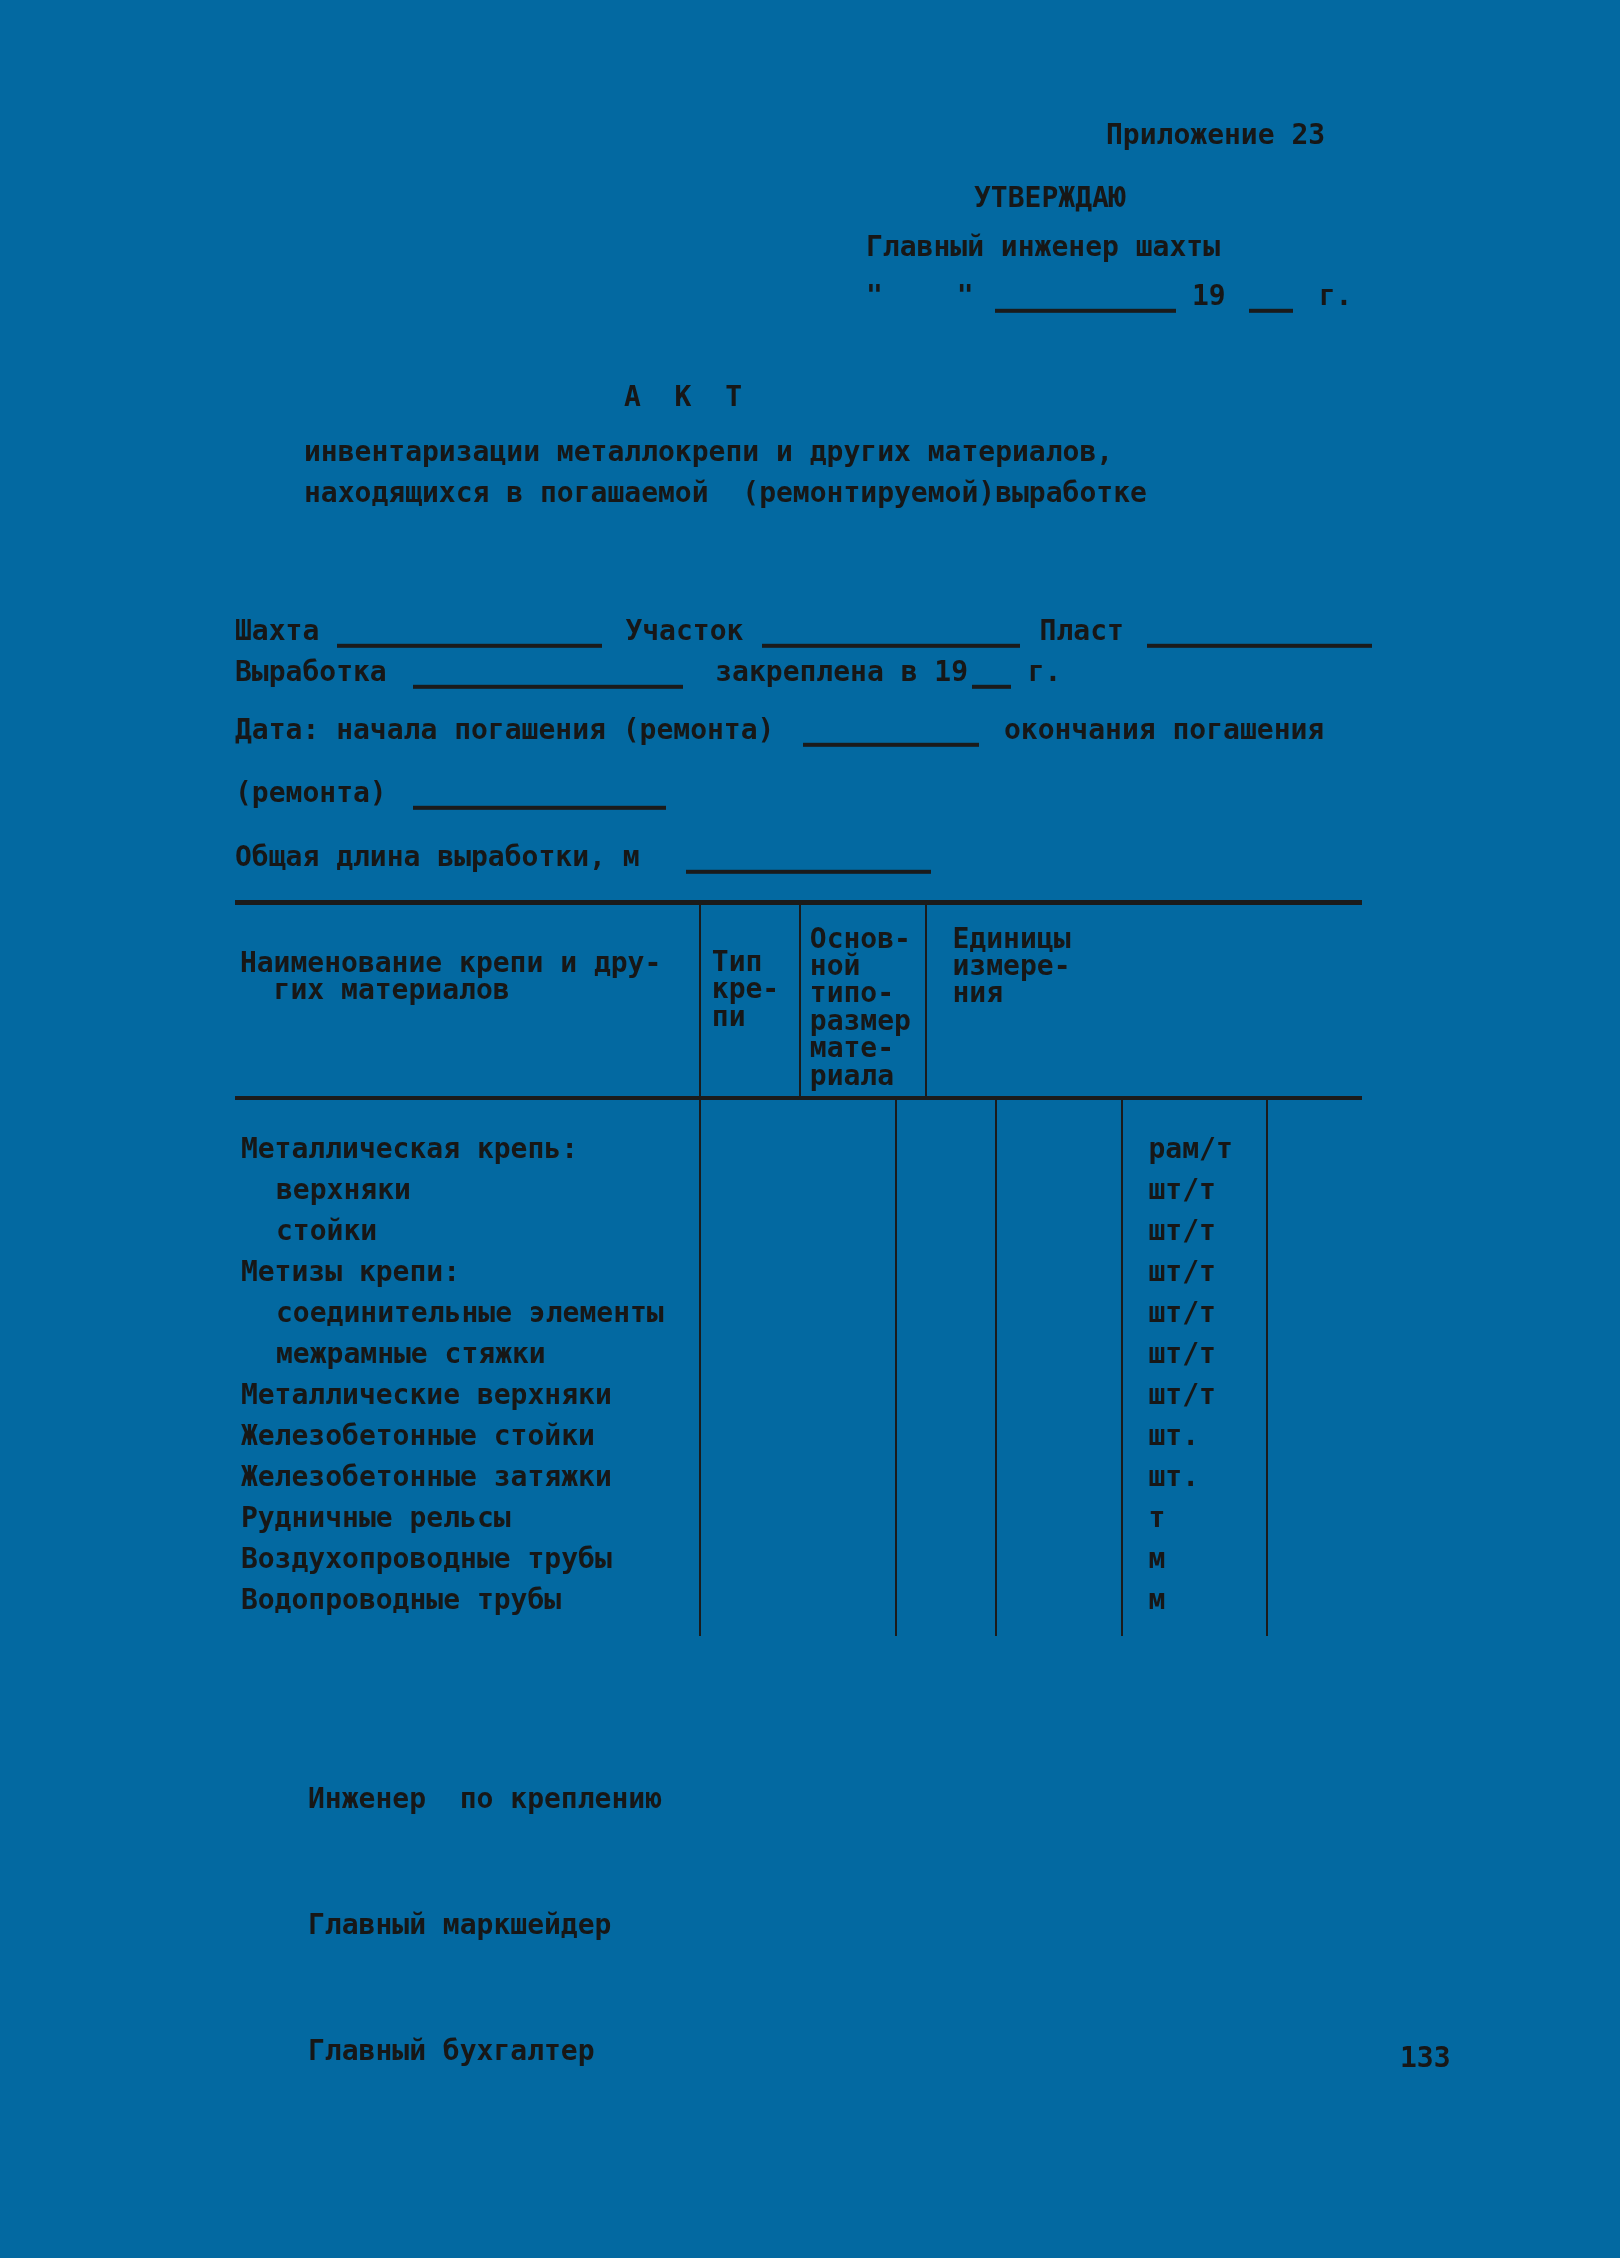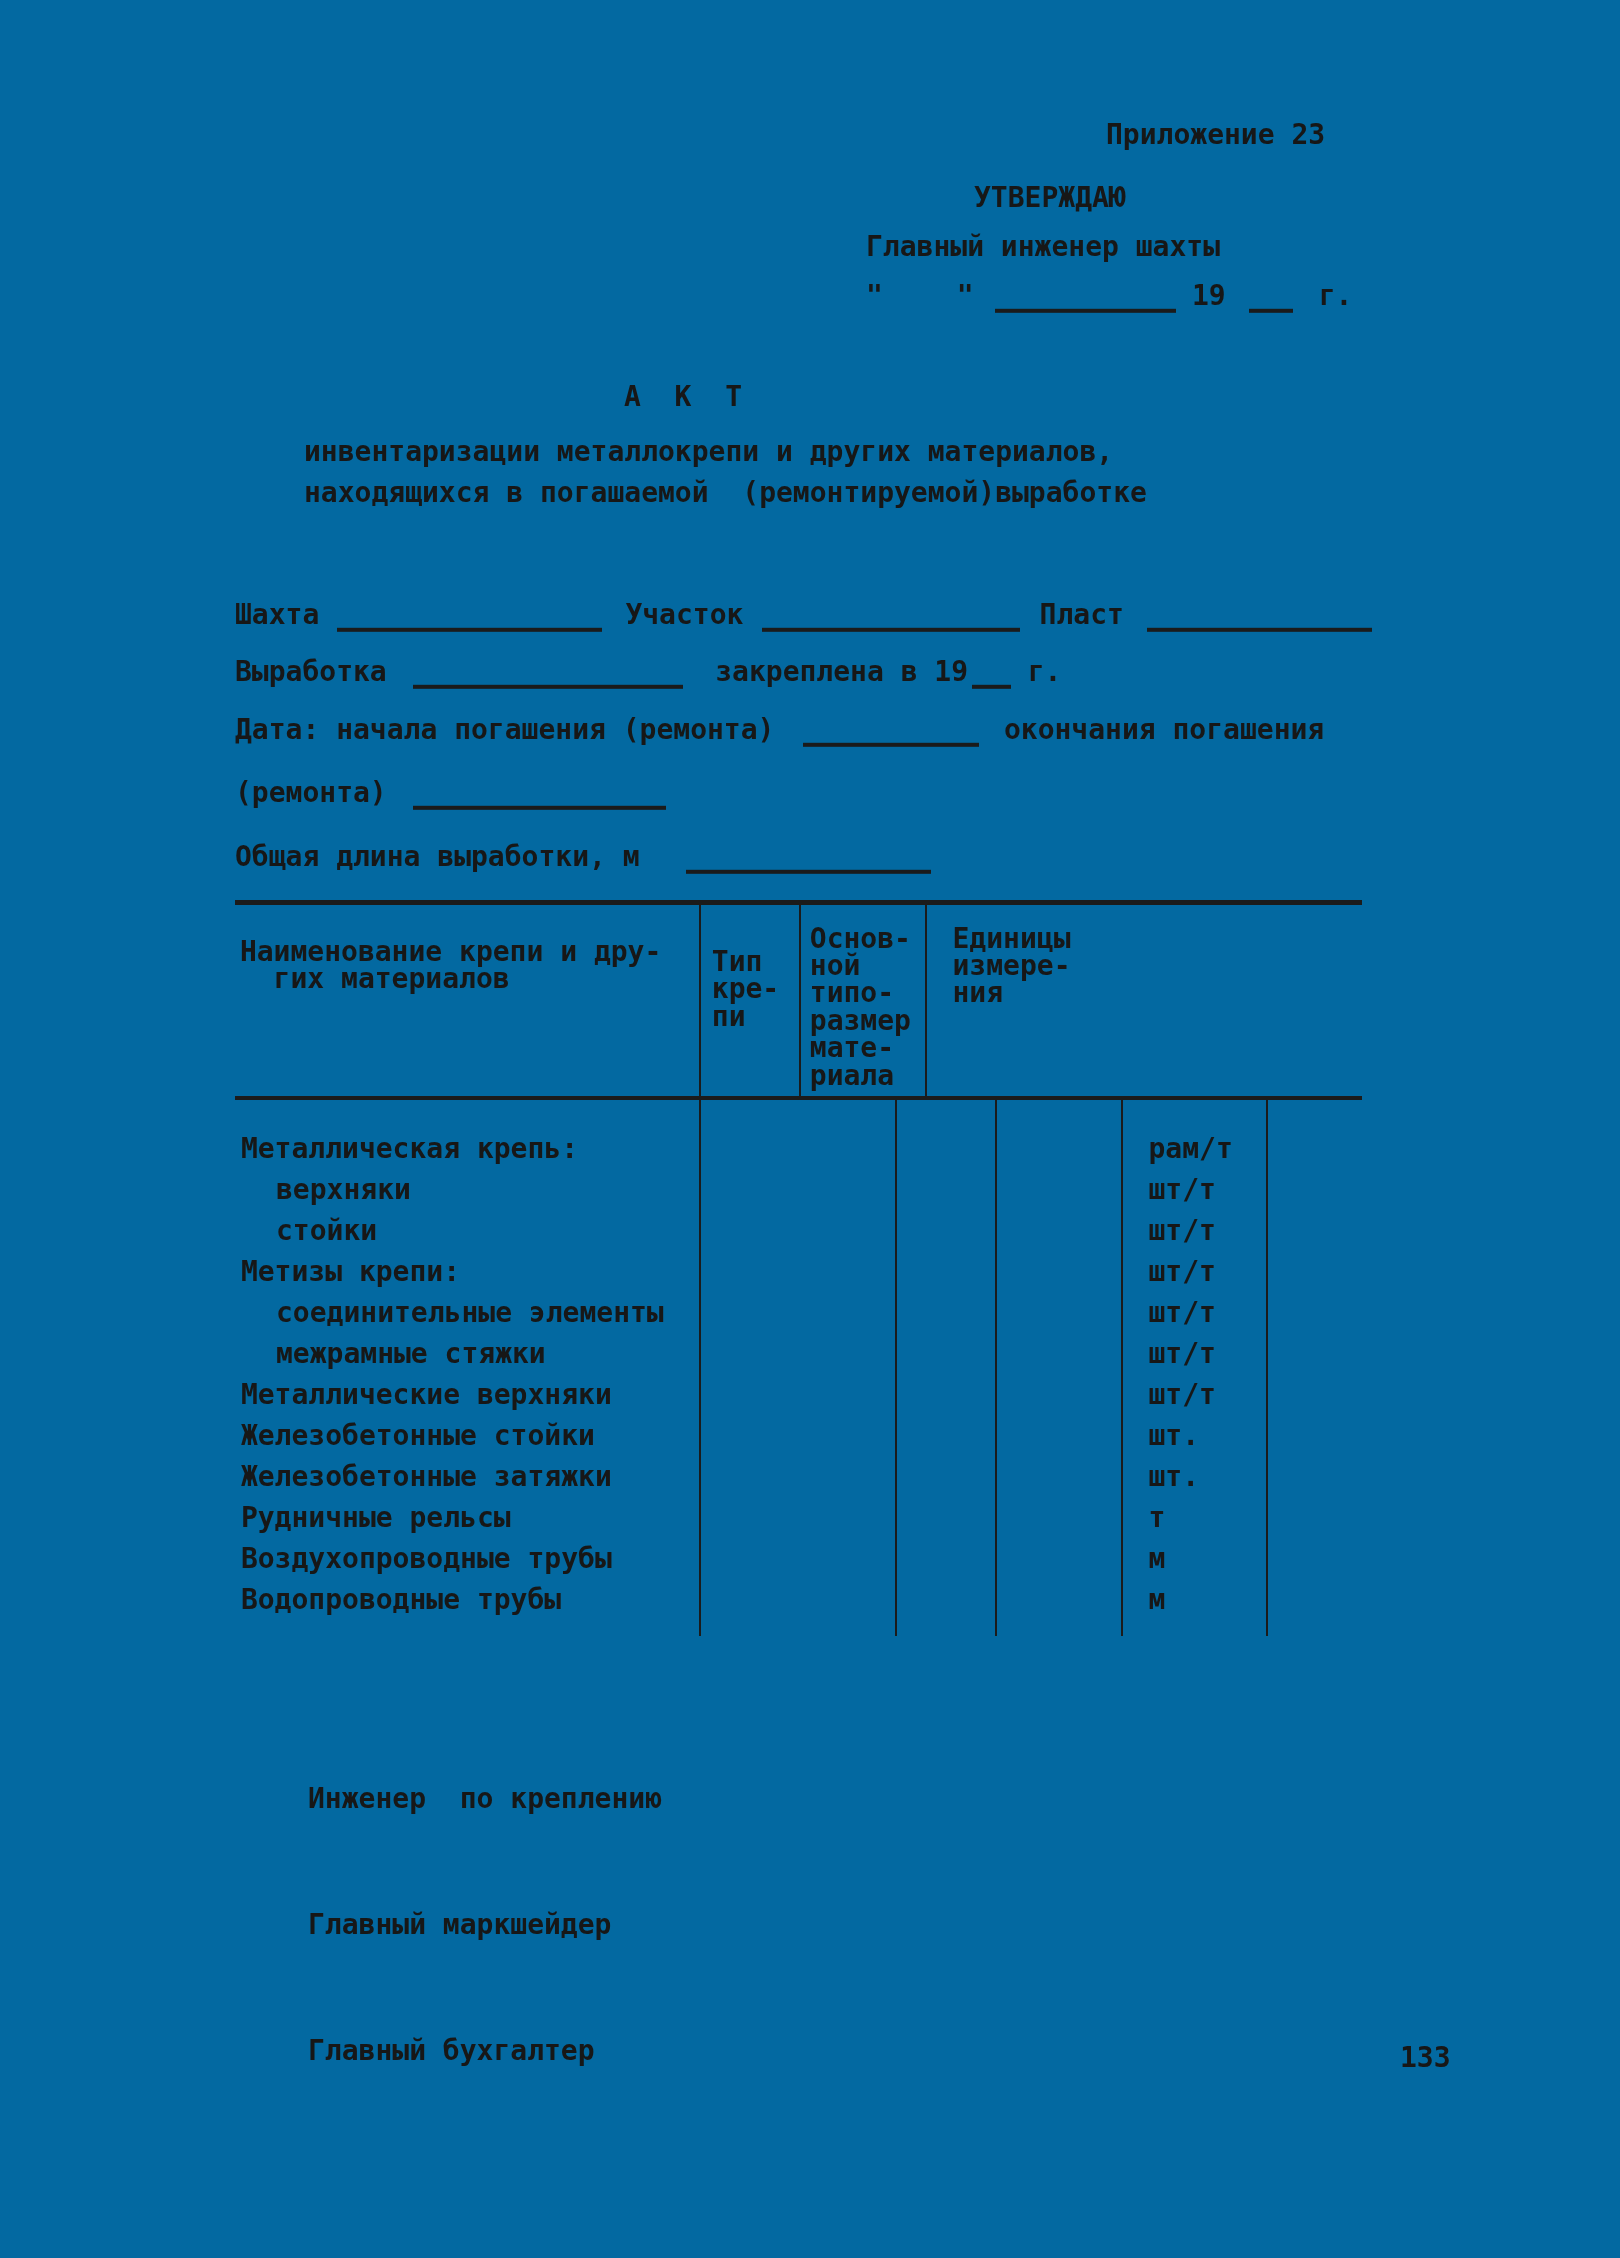--- a/index.html
+++ b/index.html
@@ -27,21 +27,21 @@
   .trow { display:flex; }
   .tc { flex:none; }
   .c1 { width:464px; }
   .c2 { width:196px; border-left:2.9px solid #1b1b1b; }
   .c3 { width:100px;  border-left:2.9px solid #1b1b1b; }
   .c4 { width:126px; border-left:2.9px solid #1b1b1b; }
   .c5 { width:145px; border-left:2.9px solid #1b1b1b; }
   .c6 { width:110px; border-left:2.9px solid #1b1b1b; }
   .thead { border-top:5.9px solid #1b1b1b; border-bottom:4.9px solid #1b1b1b; height:200px; }
   .hc { white-space:pre; line-height:27.4px; padding-top:19.6px; padding-left:8.8px; }
-  .hc.c1 { padding-top:33px; padding-left:4.9px; }
+  .hc.c1 { padding-top:44px; padding-left:4.9px; }
   .hc.c3 { padding-top:43px; padding-left:10.8px; }
   #tbody .tc { height:41px; display:flex; align-items:center; }
   #tbody .trow:first-child .tc { height:69px; align-items:flex-end; padding-bottom:3.9px; }
   .rname { padding-left:5.9px; white-space:pre; }
   .rname.indent { padding-left:41px; }
   .tc.c5 { padding-left:25.5px; }
   .sprow .tc { height:15.7px; }
 
   .sigs { line-height:42px; white-space:pre; }
 </style>
@@ -62,21 +62,21 @@
       <span style="margin-left:15.7px;">19</span>
       <span class="bl" style="width:44px; margin-left:23.5px;"></span>
       <span style="margin-left:25.5px;">г.</span>
     </div>
   </div>
 
   <div class="abs pre" style="left:624px; top:380px;">А  К  Т</div>
   <div class="abs title-sub" style="left:304px; top:431px;">инвентаризации металлокрепи и других материалов,</div>
   <div class="abs title-sub" style="left:304px; top:472px;">находящихся в погашаемой  (ремонтируемой)выработке</div>
 
-  <div class="abs frow" style="left:235px; top:598px;">
+  <div class="abs frow" style="left:235px; top:614px;">
     <span>Шахта</span>
     <span class="bl" style="width:265px; margin-left:17.6px;"></span>
     <span style="margin-left:23.5px;">Участок</span>
     <span class="bl" style="width:258px; margin-left:18.6px;"></span>
     <span style="margin-left:19.6px;">Пласт</span>
     <span class="bl" style="width:225px; margin-left:23.5px;"></span>
   </div>
 
   <div class="abs frow" style="left:235px; top:648px;">
     <span>Выработка</span>

